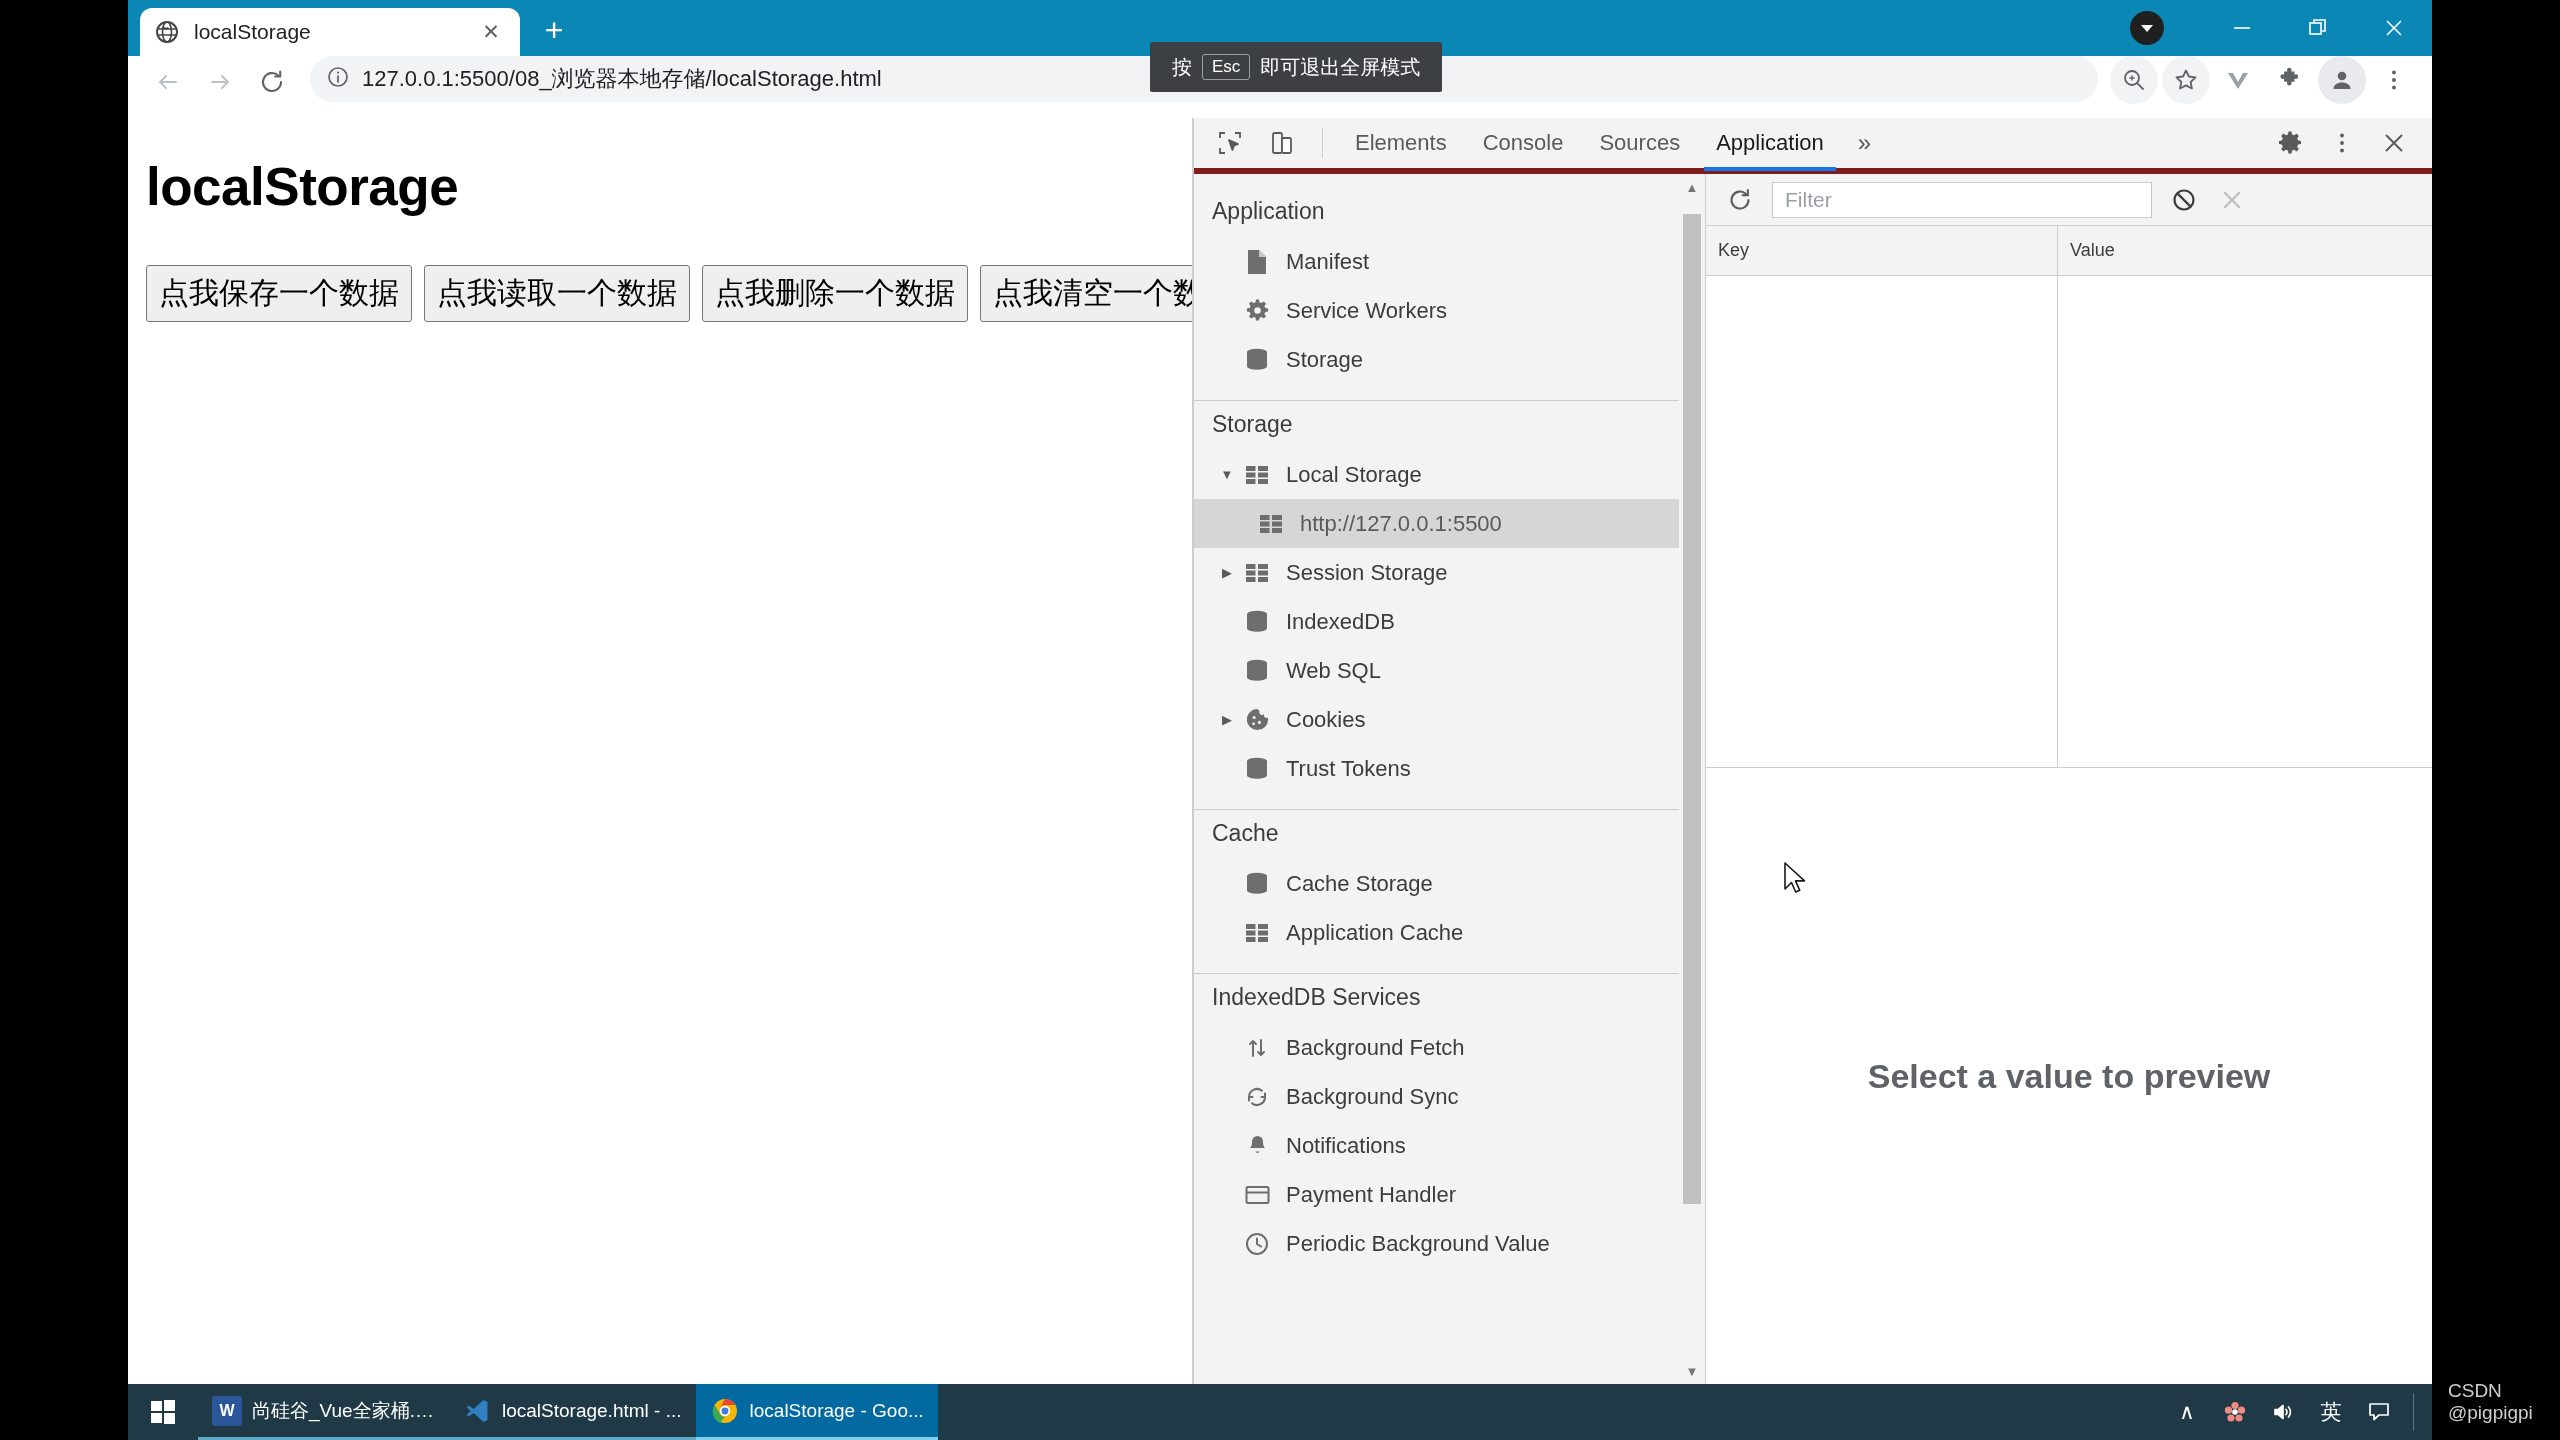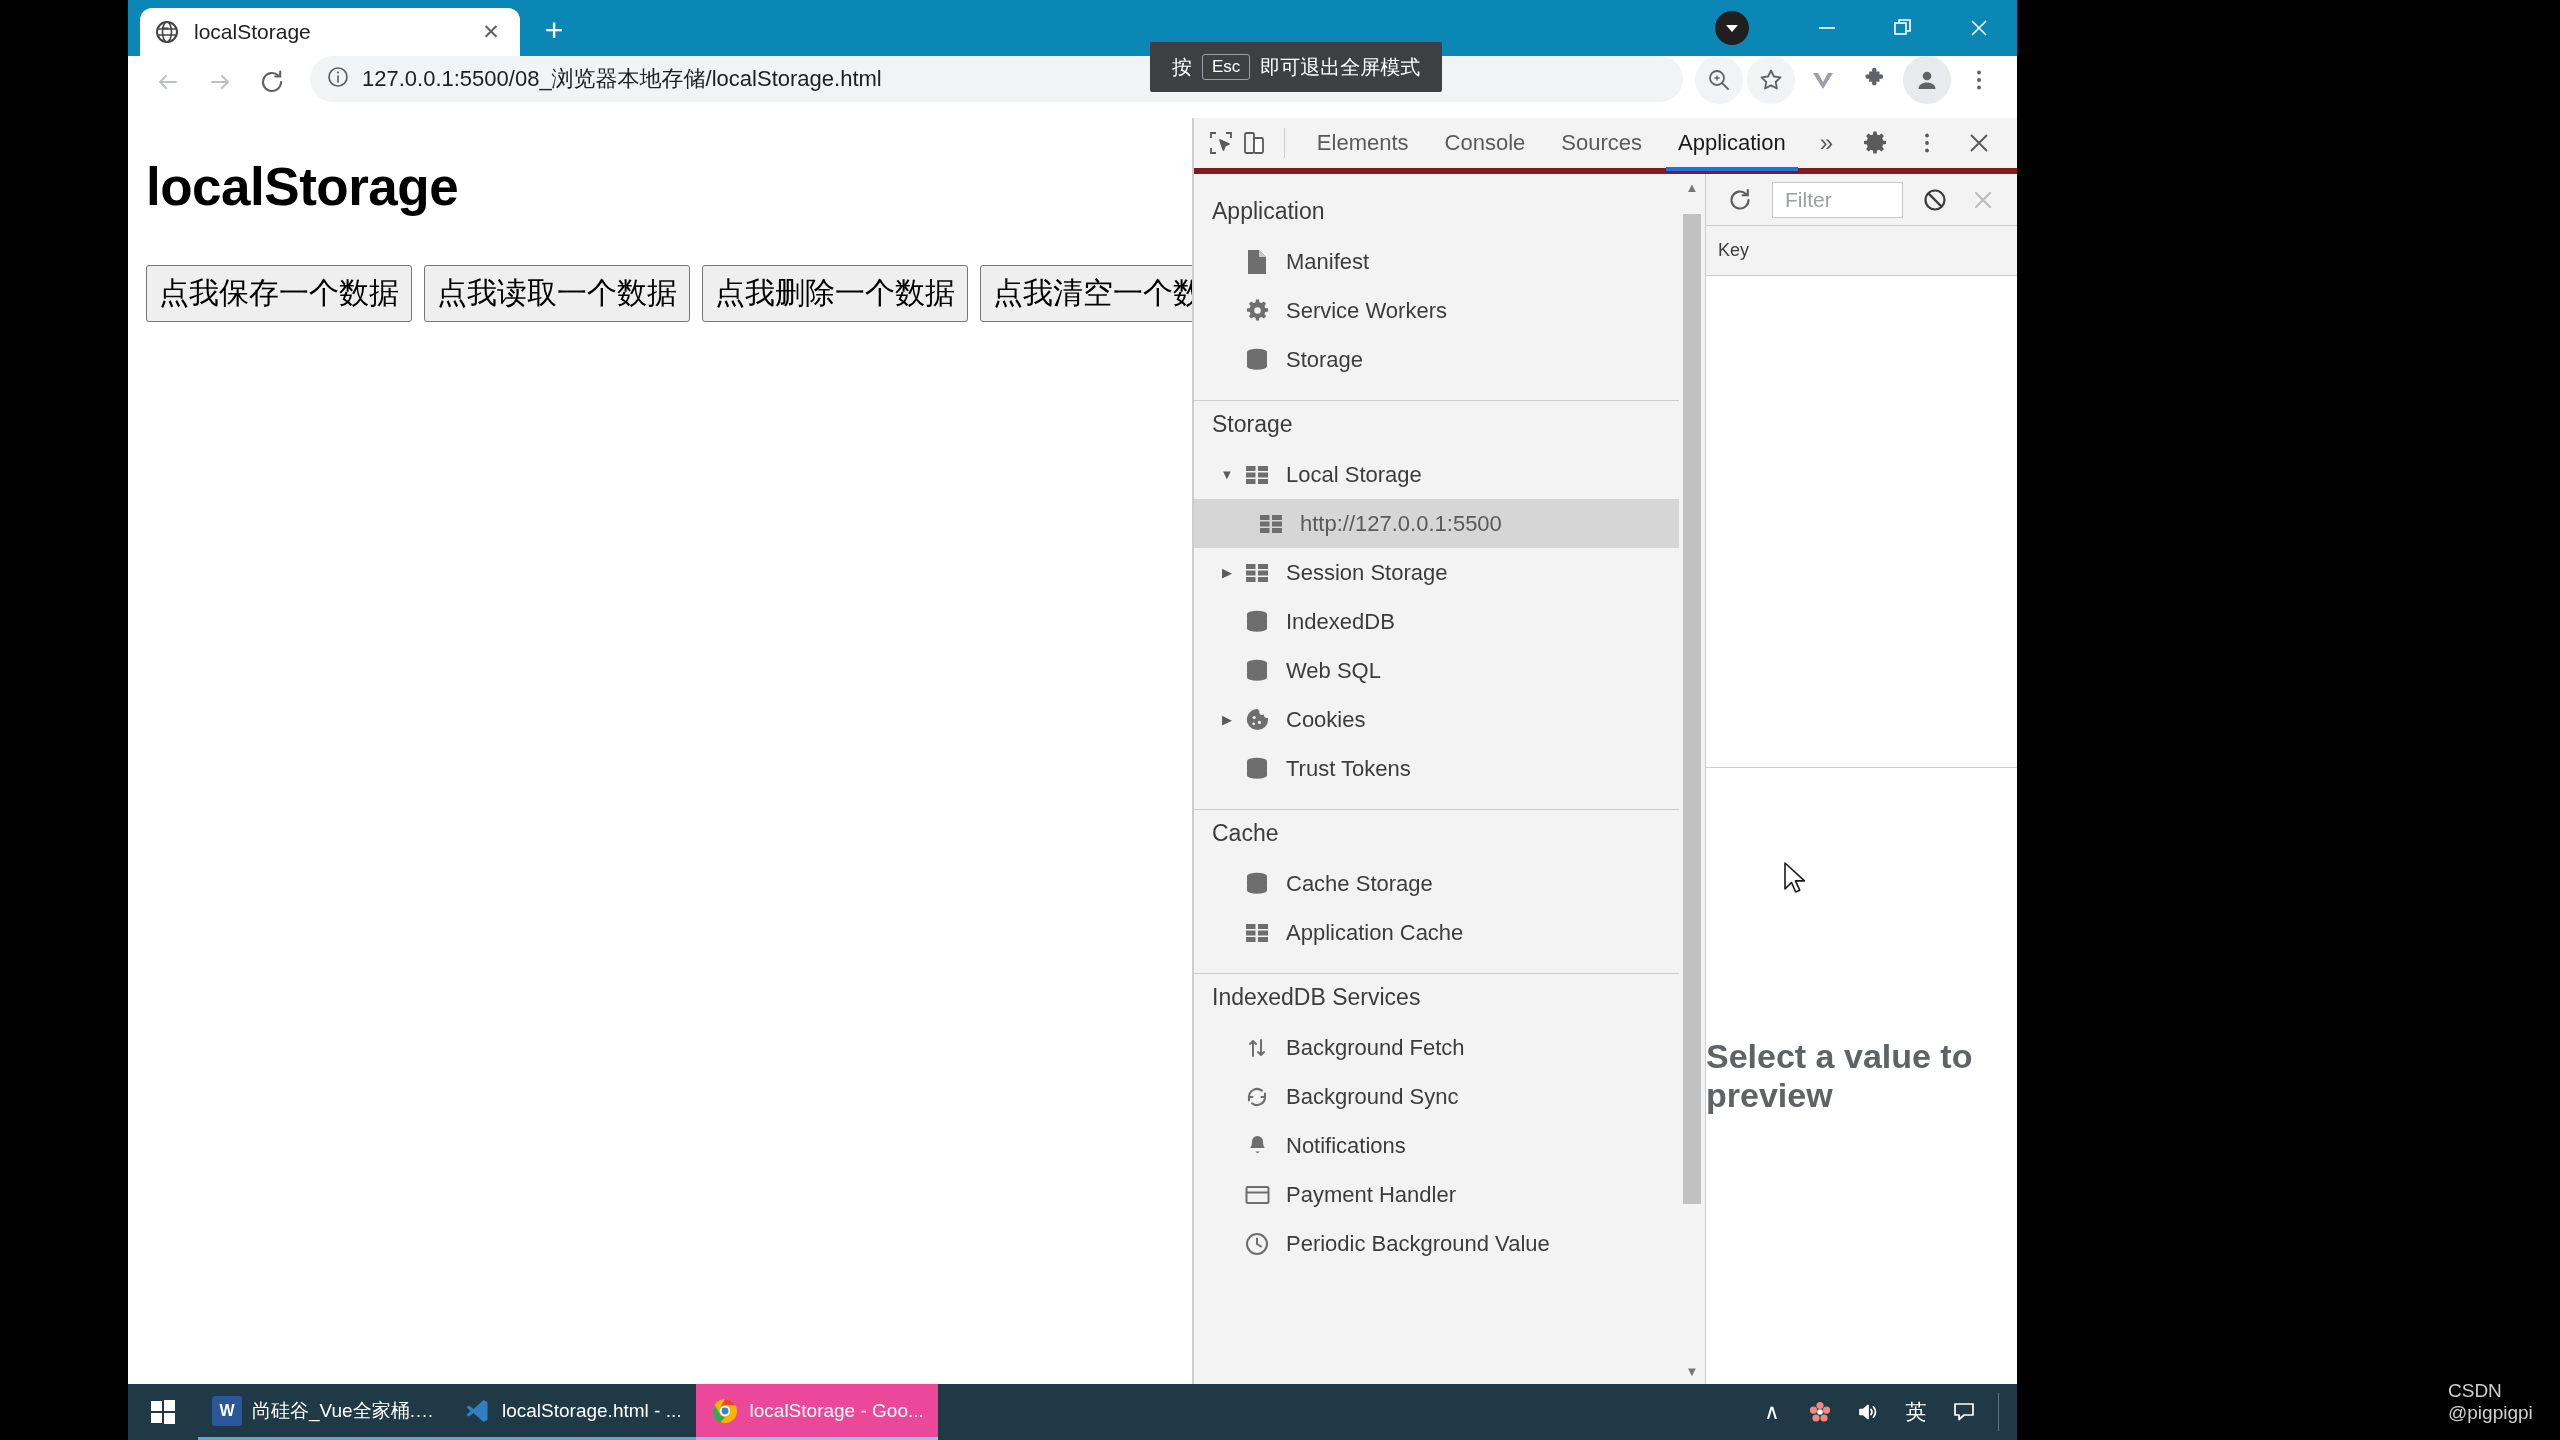--- a/index.html
+++ b/index.html
@@ -7,21 +7,21 @@
     width: 2560px; height: 1440px;
     background: #000;
     font-family: "Liberation Sans", "DejaVu Sans", sans-serif;
     overflow: hidden;
   }
 
   
   #window {
     position: absolute;
     left: 128px; top: 0;
-    width: 1889px; height: 1440px;
+    width: 2304px; height: 1440px;
     background: #fff;
     display: flex; flex-direction: column;
     overflow: hidden;
   }
 
   
   .tabstrip {
     height: 56px;
     background: #0a87b4;
     display: flex; align-items: flex-end;
@@ -322,21 +322,21 @@
   .tb-start {
     width: 70px;
     display: flex; align-items: center; justify-content: center;
   }
   .tb-item {
     display: flex; align-items: center;
     padding: 0 14px;
     max-width: 250px;
     border-bottom: 3px solid transparent;
   }
-  .tb-item.active { background: #ec4899; border-bottom-color: #7ed0ea; }
+  .tb-item.active { background: #0369a1; border-bottom-color: #7ed0ea; }
   .tb-item.inactive-mark { border-bottom-color: #5aa9c6; }
   .tb-ic {
     width: 30px; height: 30px; flex: 0 0 30px;
     margin-right: 10px;
     display: flex; align-items: center; justify-content: center;
     border-radius: 3px;
     font-size: 16px; font-weight: bold; color: #fff;
   }
   .tb-label {
     font-size: 19px; color: #fff;

